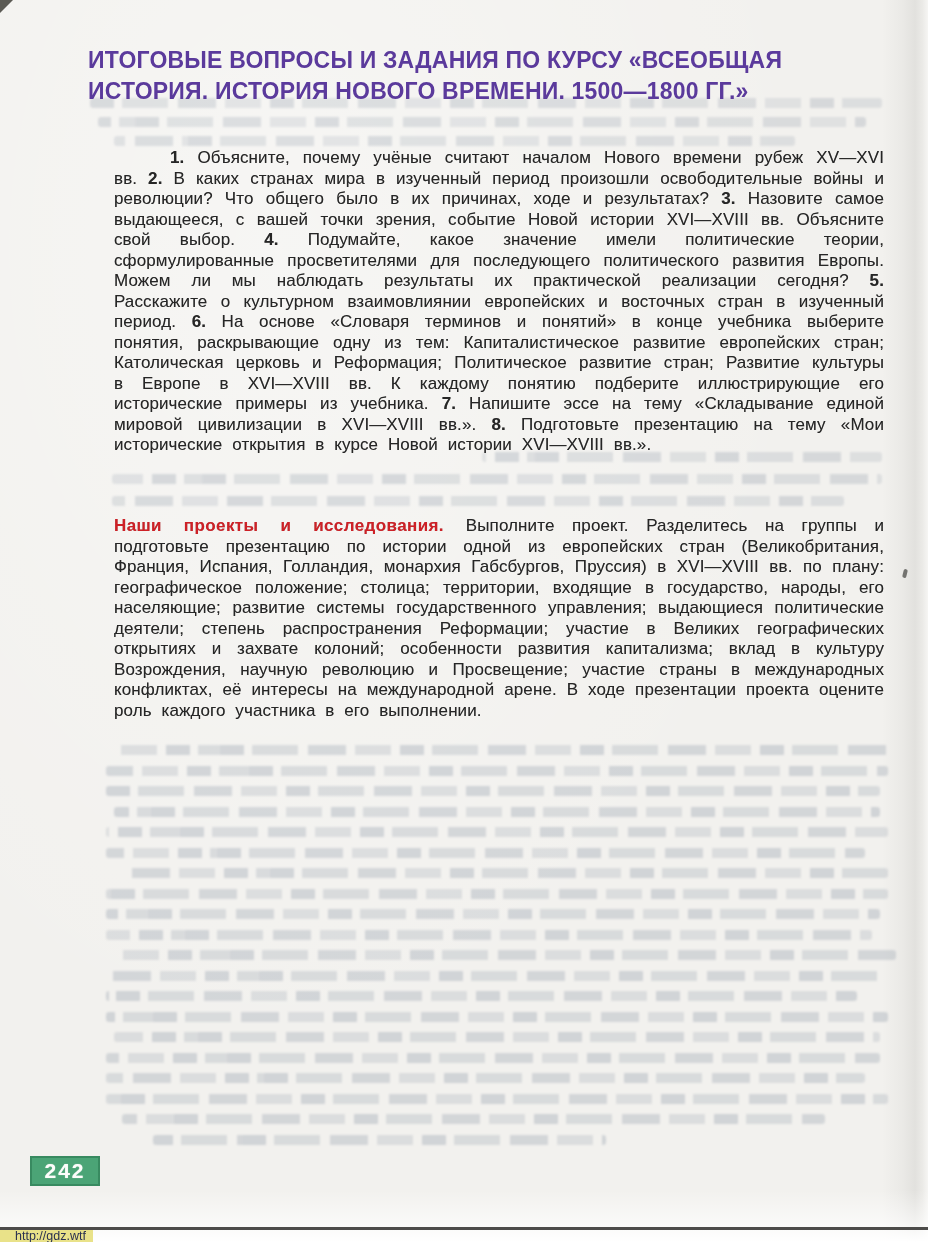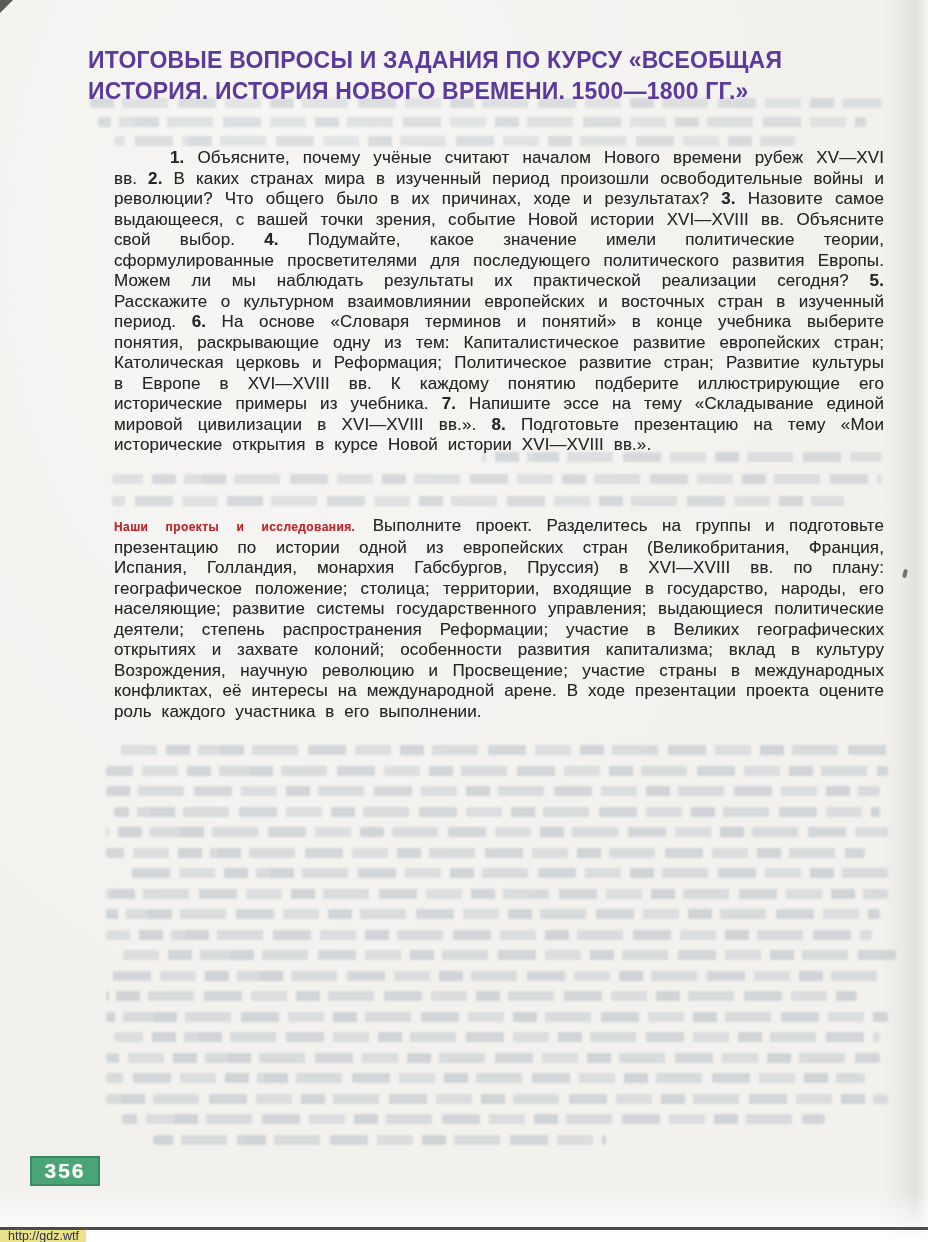--- a/index.html
+++ b/index.html
@@ -54,21 +54,21 @@
     color:var(--ink);font-size:17px;line-height:20.5px;
     text-align:justify;word-spacing:5px;letter-spacing:0.1px;
     text-shadow:0 0 0.4px rgba(0,0,0,0.3);
   }
   .questions{top:146px;text-indent:56px;}
   .projects{top:514px;}
   .seg-bold{font-weight:700;}
   .seg-plain{font-weight:400;}
   .seg-redbold{
     font-weight:700;color:var(--accent_red);
-    font-size:12px;letter-spacing:0.4px;word-spacing:9px;
+    font-size:17px;letter-spacing:0.4px;word-spacing:9px;
   }
   
   .bleed-block{position:absolute;z-index:1;filter:blur(1.1px);pointer-events:none;}
   .bleed-line{
     height:10px;border-radius:3px;
     background:repeating-linear-gradient(90deg,
       rgba(112,126,146,0.50) 0 24px,  rgba(112,126,146,0) 24px 32px,
       rgba(112,126,146,0.38) 32px 78px, rgba(112,126,146,0) 78px 88px,
       rgba(112,126,146,0.46) 88px 126px, rgba(112,126,146,0) 126px 135px,
       rgba(112,126,146,0.34) 135px 171px, rgba(112,126,146,0) 171px 180px);
@@ -81,21 +81,21 @@
     display:flex;align-items:center;justify-content:center;
     text-shadow:0 0 1px rgba(255,255,255,0.6);
   }
   .bottom-line{
     position:absolute;left:0;top:1227px;width:928px;height:3px;
     background:#2e2d2a;opacity:.85;z-index:3;
   }
   .url-badge{
     position:absolute;left:0;top:1230px;z-index:4;
     background:var(--watermark_bg);color:var(--watermark_text);
-    font-size:12.5px;line-height:12px;height:12px;padding:0 7px 0 8px;
+    font-size:12.5px;line-height:12px;height:12px;padding:0 7px 0 15px;
     white-space:nowrap;
   }
 </style>
 </head>
 <body>
 
 <div class="page">
 
   <div class="corner-artifact"></div>
   <div class="right-shade"></div>
@@ -136,19 +136,19 @@
         <div class="bleed-line" style="margin-left: 0%; width: 100%; margin-bottom: 10.5px; background-position: 47px 0px;"></div>
         <div class="bleed-line" style="margin-left: 1%; width: 98%; margin-bottom: 10.5px; background-position: 84px 0px;"></div>
         <div class="bleed-line" style="margin-left: 0%; width: 99%; margin-bottom: 10.5px; background-position: 121px 0px;"></div>
         <div class="bleed-line" style="margin-left: 0%; width: 97%; margin-bottom: 10.5px; background-position: 158px 0px;"></div>
         <div class="bleed-line" style="margin-left: 0%; width: 100%; margin-bottom: 10.5px; background-position: 15px 0px;"></div>
         <div class="bleed-line" style="margin-left: 2%; width: 90%; margin-bottom: 10.5px; background-position: 52px 0px;"></div>
         <div class="bleed-line" style="margin-left: 6%; width: 58%; margin-bottom: 10.5px; background-position: 89px 0px;"></div>
       </div>
     </div>
 
-  <div class="page-number">356</div>
+  <div class="page-number">242</div>
 
   <div class="bottom-line"></div>
 
   <div class="url-badge">http://gdz.wtf</div>
 
 </div>
 
 </body></html>

